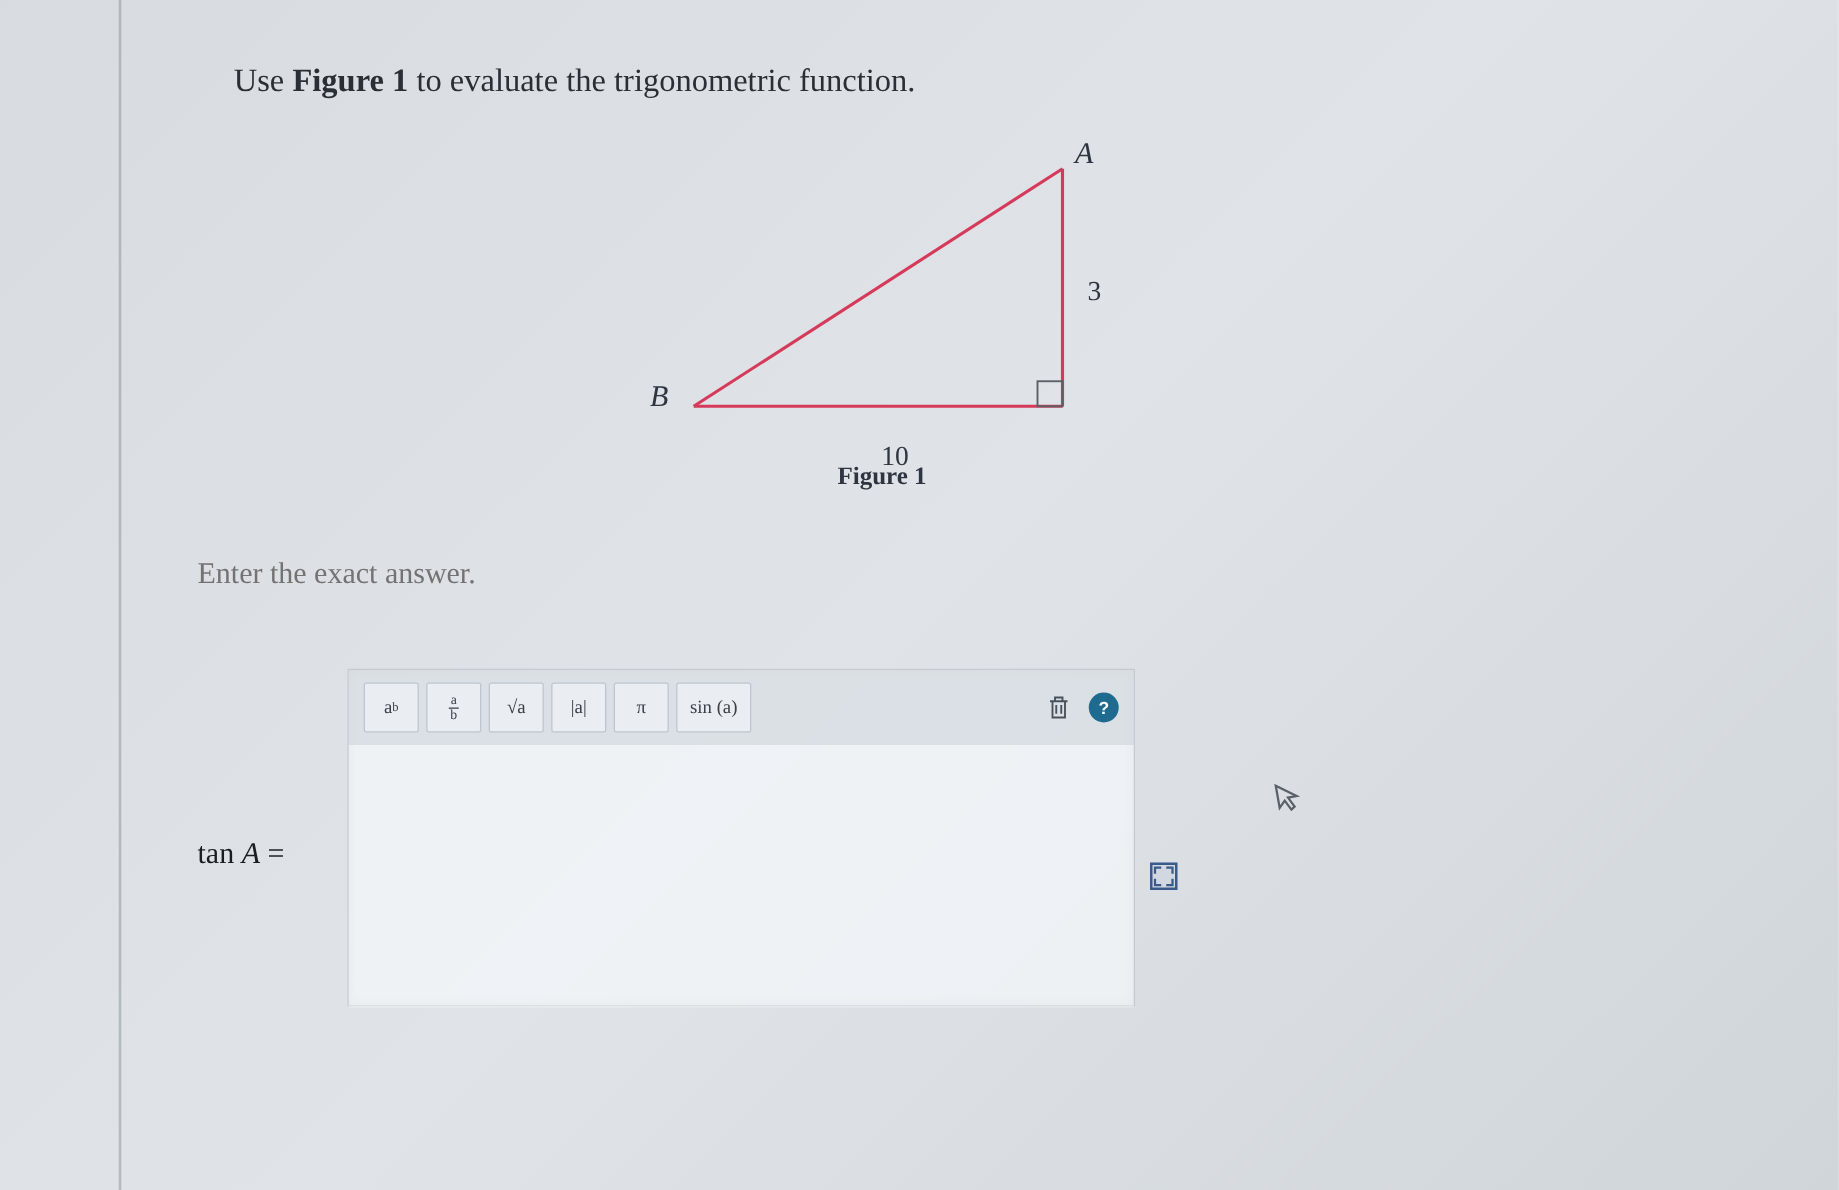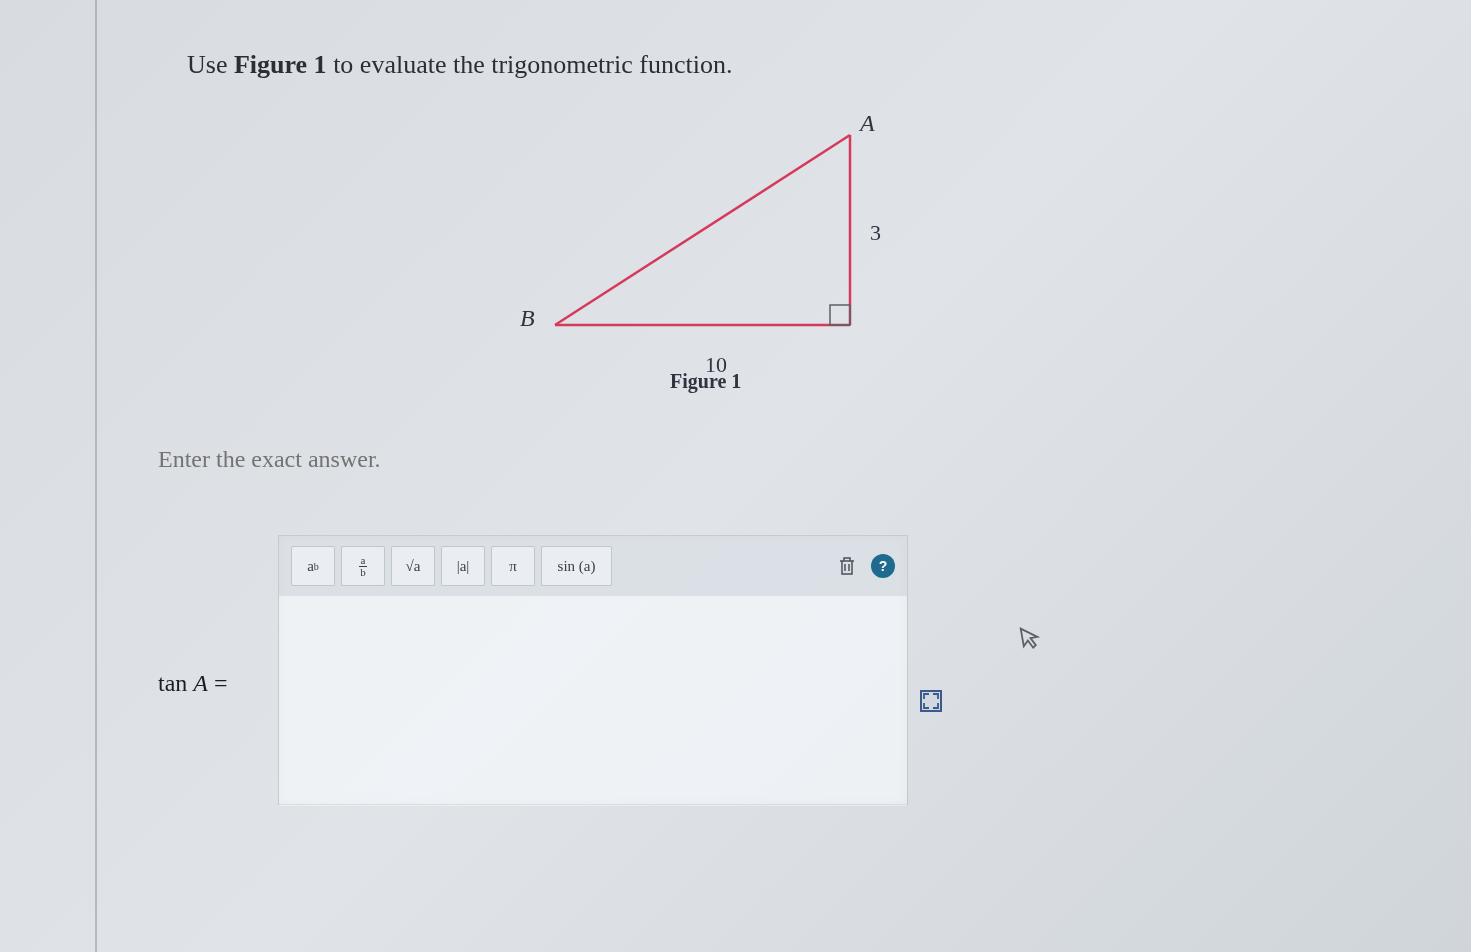--- a/index.html
+++ b/index.html
@@ -88,21 +88,21 @@
       border: 1px solid rgba(150, 160, 170, 0.5);
       display: flex;
       align-items: center;
       justify-content: center;
       font-size: 15px;
       color: #3a4048;
       font-family: Georgia, serif;
       cursor: pointer;
       border-radius: 2px;
     }
-    .tool-btn.wide { width: 71px; }
+    .tool-btn.wide { width: 60px; }
     .tool-btn sup, .tool-btn sub { font-size: 10px; }
     .spacer { flex: 1; }
     .trash-btn, .help-btn {
       width: 36px;
       height: 36px;
       display: flex;
       align-items: center;
       justify-content: center;
       cursor: pointer;
     }

